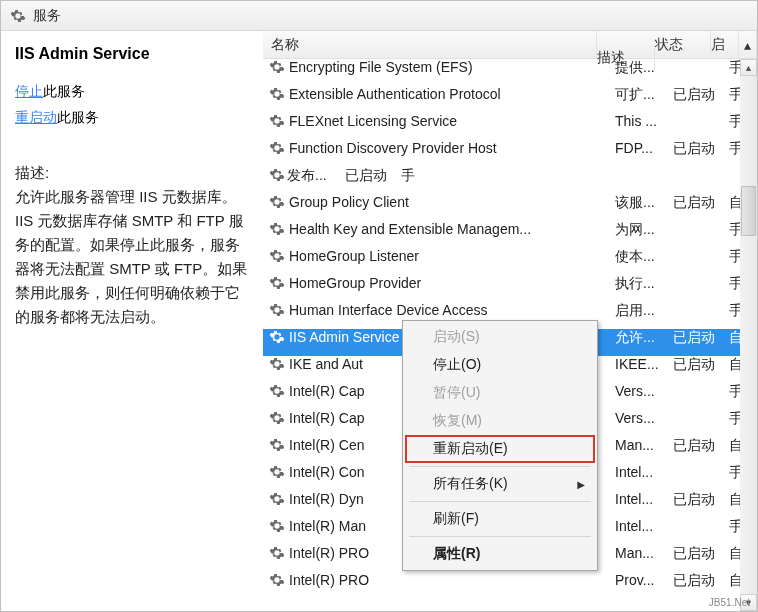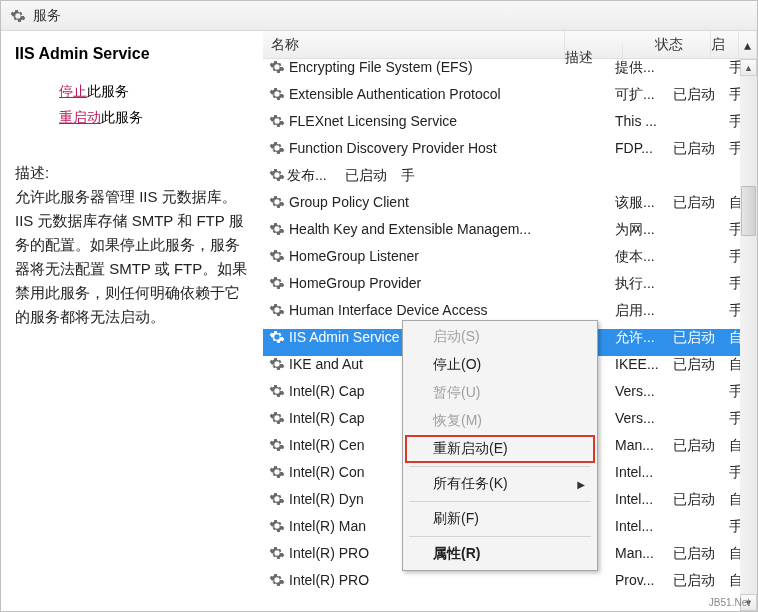--- a/index.html
+++ b/index.html
@@ -33,36 +33,36 @@
   display:inline-flex; align-items:center; justify-content:center;
 }
 .titlebar .title { color:#333; font-size:14px; }
 .body { flex:1; display:flex; overflow:hidden; }
 .leftpane {
   width: 262px;
   padding: 14px 12px 0 14px;
   border-right: 0;
 }
 .leftpane h2 { font-size: 16px; font-weight: bold; margin-bottom: 20px; color:#000; }
-.leftpane .link { color: #be185d; text-decoration: underline; cursor:pointer; display:inline;margin-left:44px; }
+.leftpane .link { color: #3b82f6; text-decoration: underline; cursor:pointer; display:inline; }
 .leftpane .linkline { margin-bottom: 8px; font-size:14px; }
 .leftpane .descblock { margin-top: 34px; font-size:15px; color:#222; line-height:1.6; }
 .leftpane .descblock .dt { margin-bottom:0; }
 .rightpane { flex:1; display:flex; flex-direction:column; position:relative; }
 .header-row {
   display:flex; align-items:center;
   background: linear-gradient(#fafafa,#eeeeee);
   border-bottom: 1px solid #e0e0e0;
   height: 28px;
   font-size: 14px;
   color:#333;
 }
 .col-name { flex:1; padding-left:8px; }
 .col-desc { width: 58px; margin-top: 26px; }
-.col-status { width: 56px; margin-left: 32px; }
+.col-status { width: 56px; }
 .col-start { width: 28px; border-right:0; }
 .header-row > div { border-right:1px solid #e4e4e4; height:100%; display:flex; align-items:center; }
 .header-row .arrow { width:18px; text-align:center; display:flex;align-items:center;justify-content:center;}
 .listwrap { flex:1; overflow:hidden; position:relative; }
 .rows { }
 .row {
   display:flex; align-items:flex-start;
   height: 27px;
   padding-left: 4px;
   font-size: 14px;

